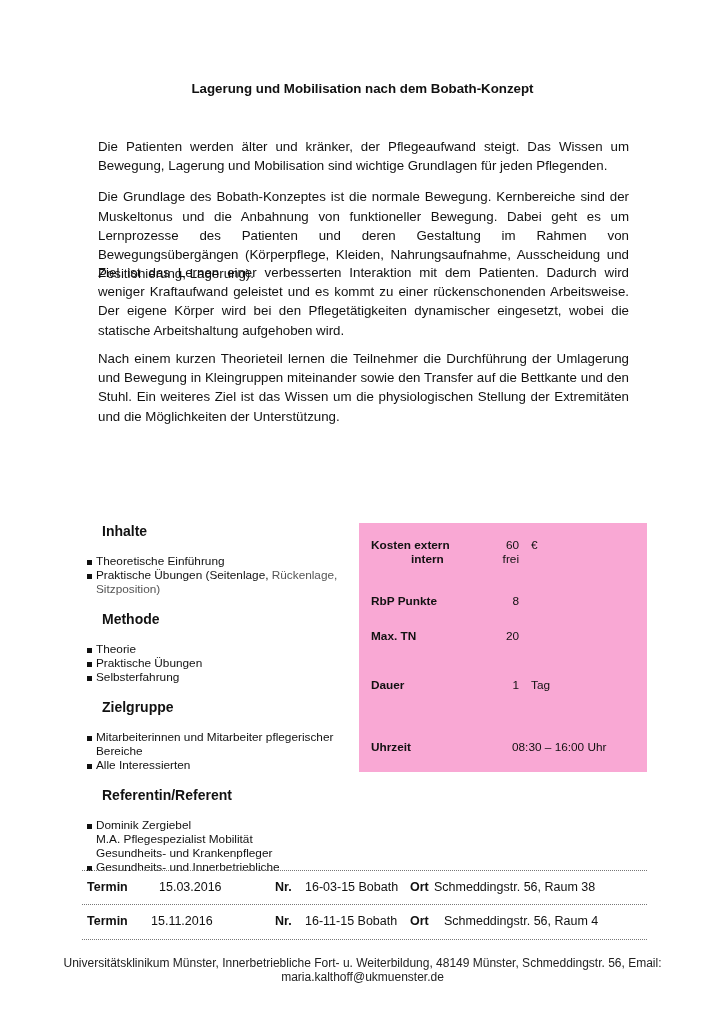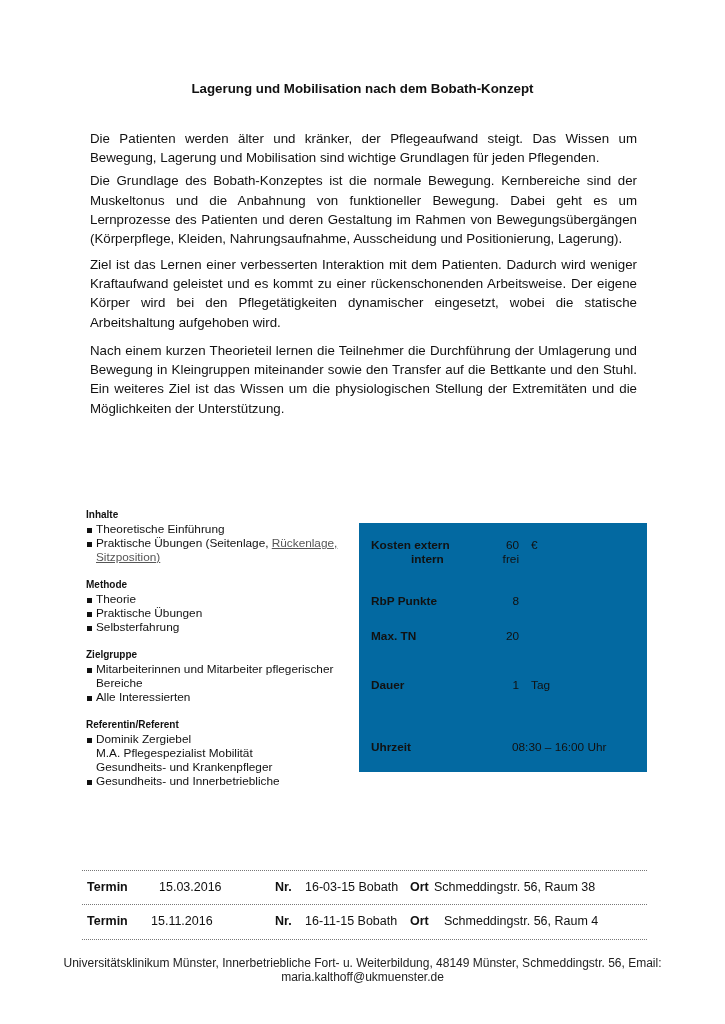--- a/index.html
+++ b/index.html
@@ -9,40 +9,40 @@
   }
   .page { position: absolute; left: 0; top: 0; width: 725px; height: 884px; }
   .title {
     position: absolute; top: 81px; left: 0; width: 725px; text-align: center;
     font-weight: bold; font-size: 13.3px;
   }
   .intro {
     position: absolute; left: 86px; width: 555px; font-size: 13.3px; line-height: 19.2px;
     text-align: justify;
   }
-  .intro p { margin: 4px; }
+  .intro p { margin: 12px; }
   .intro p.last { text-align-last: left; }
   #p1 { top: 125px; }
   #p3 { top: 251px; }
   #p4 { top: 337px; }
 
   .leftcol { position: absolute; left: 86px; top: 508px; width: 270px; font-size: 11.8px; line-height: 14px; }
   .section { margin-bottom: 14px; }
-  .section h3 { margin: 0; font-size: 10px; font-weight: bold; }
+  .section h3 { margin: 16px; font-size: 14px; font-weight: bold; }
   .section ul { list-style: none; margin: 0; padding: 0; }
   .section li { position: relative; padding-left: 10px; }
   .section li::before {
     content: ""; position: absolute; left: 1px; top: 6px; width: 5px; height: 5px; background: #111;
   }
   .sublines { display: block; }
-  .gray-text { color: #555; text-decoration: underline; }
+  .gray-text { color: #555; }
 
   .infobox {
     position: absolute; left: 359px; top: 523px; width: 288px; height: 249px;
-    background: #0369a1; font-size: 11.8px;
+    background: #f9a8d4; font-size: 11.8px;
   }
   .info-row { position: absolute; left: 12px; width: 270px; }
   .lbl { position: absolute; left: 0; font-weight: bold; }
   .lbl2 { position: absolute; left: 40px; font-weight: bold; }
   .val { position: absolute; width: 92px; left: 56px; text-align: right; }
   .unit { position: absolute; left: 160px; }
   .time { position: absolute; left: 141px; }
 
   .dotline { position: absolute; left: 82px; width: 565px; height: 0; border-top: 1px dotted #777; }
   .termin-row { position: absolute; left: 87px; width: 560px; font-size: 12.5px; }

